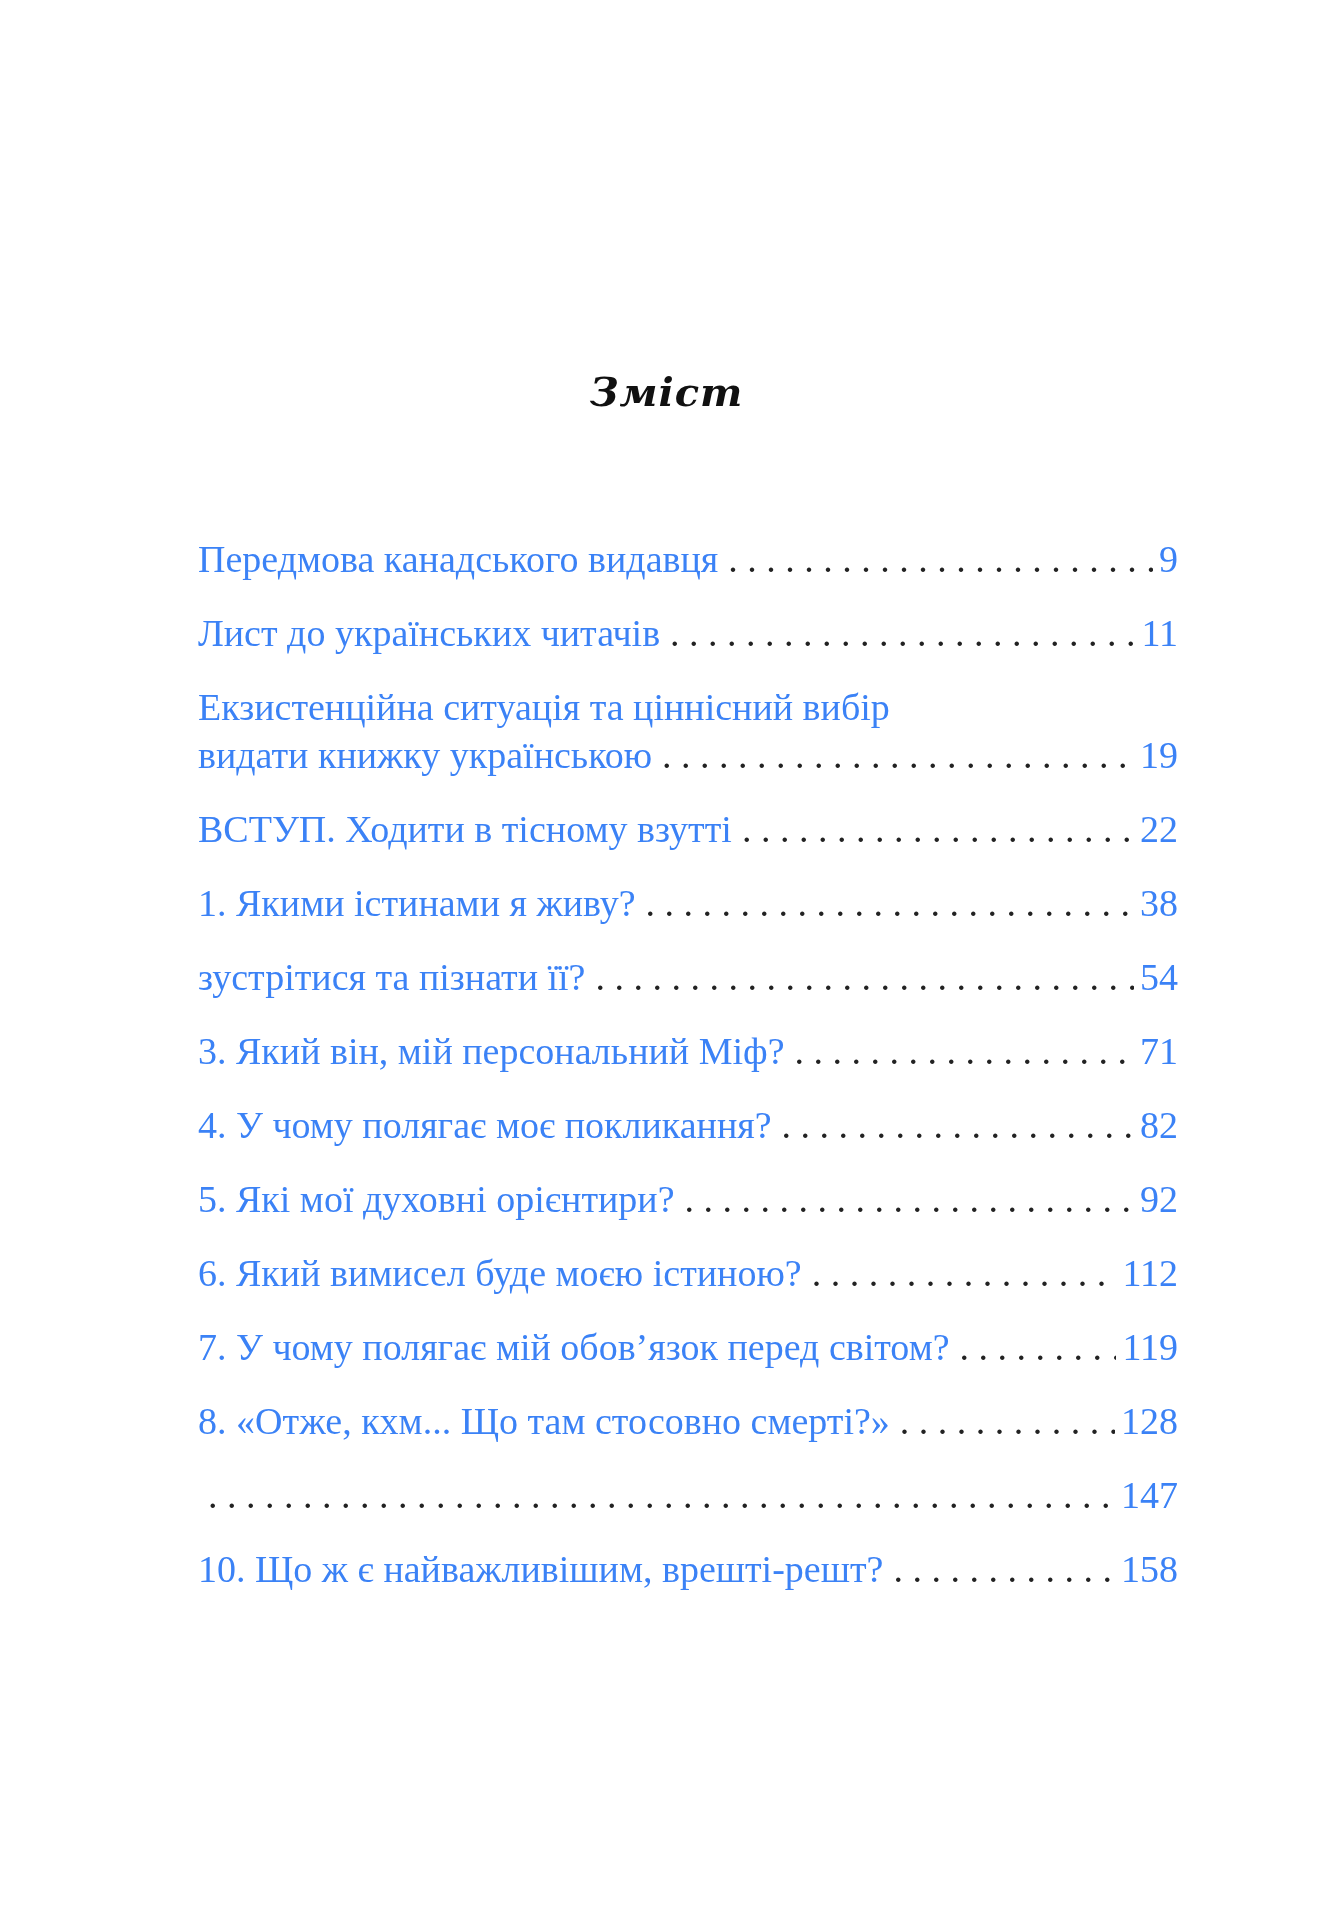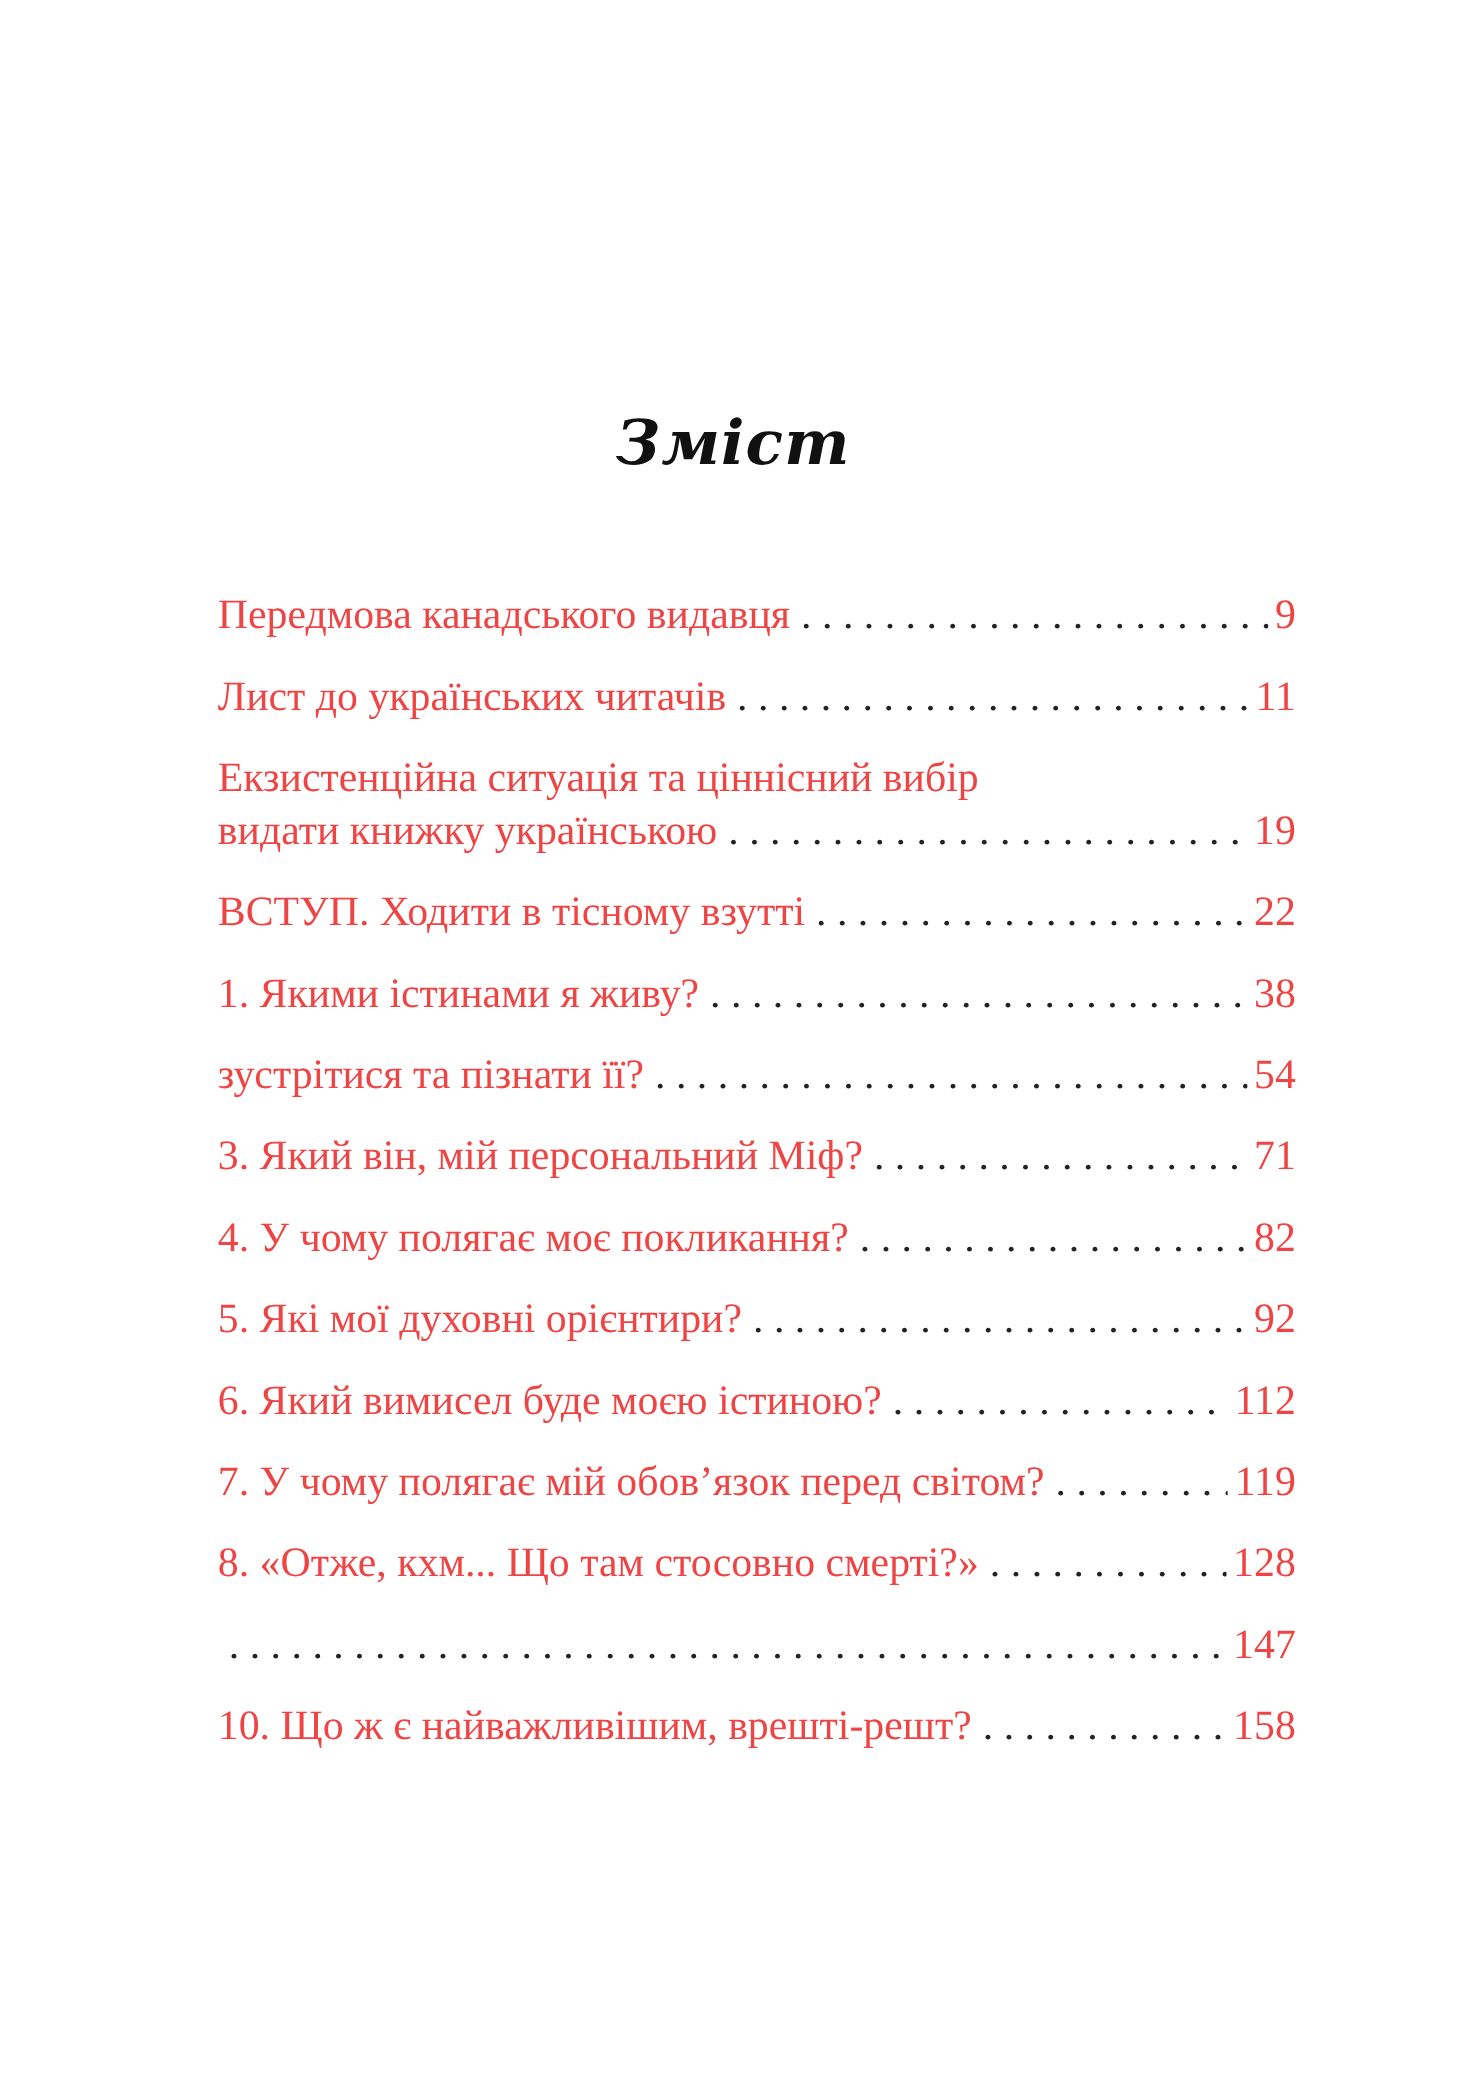--- a/index.html
+++ b/index.html
@@ -17,36 +17,36 @@
     }
     .page-title {
       position: absolute;
       top: 330px;
       left: 0;
       width: 1333px;
       text-align: center;
       font-family: "DejaVu Serif", "Liberation Serif", serif;
       font-style: italic;
       font-weight: bold;
-      font-size: 56px;
+      font-size: 40px;
       line-height: 70px;
       color: #111;
       letter-spacing: 1px;
     }
     .toc {
       position: absolute;
       left: 198px;
       top: 535px;
       width: 980px;
     }
     .toc-entry {
       font-family: "Liberation Serif", "DejaVu Serif", serif;
       font-size: 38px;
       line-height: 48px;
-      color: #ef4444;
+      color: #3b82f6;
       margin-bottom: 26px;
     }
     .toc-entry .first-line {
       display: block;
       white-space: nowrap;
     }
     .toc-line {
       display: flex;
       align-items: baseline;
       white-space: nowrap;

